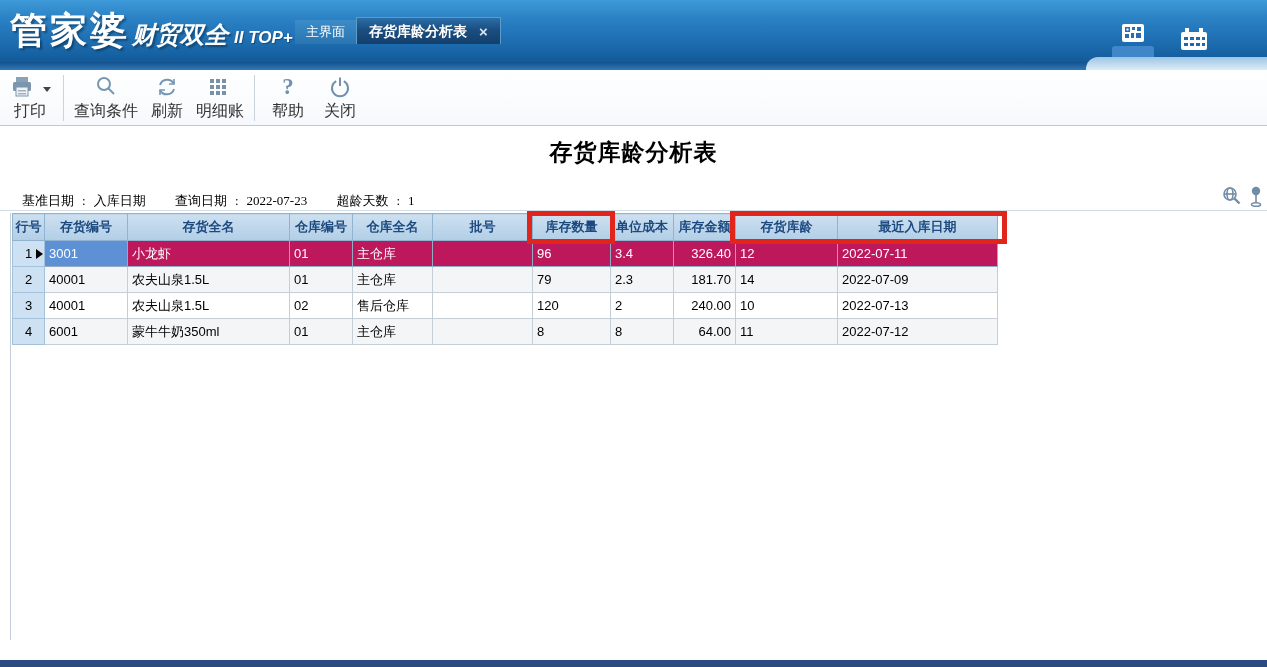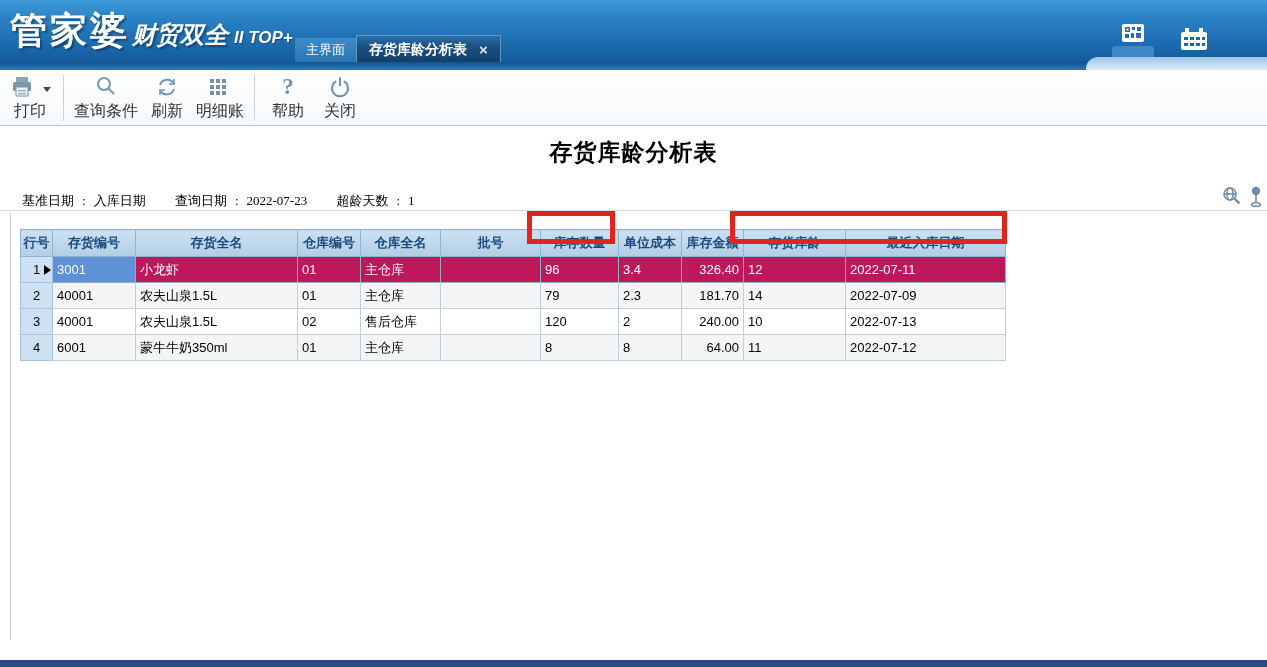--- a/index.html
+++ b/index.html
@@ -16,21 +16,21 @@
   .logo{position:absolute;left:10px;top:6px;color:#fff;display:flex;align-items:baseline;white-space:nowrap;}
   .logo-brand{font-size:37px;font-weight:bold;letter-spacing:3px;text-shadow:2px 2px 2px rgba(0,0,0,.35);}
   .logo-product{font-size:24px;font-weight:bold;font-style:italic;margin-left:2px;text-shadow:2px 2px 2px rgba(0,0,0,.35);}
   .logo-edition{font-size:17px;font-weight:bold;font-style:italic;margin-left:6px;text-shadow:1px 1px 1px rgba(0,0,0,.3);}
 
   .iot-btn{position:absolute;left:1112px;top:24px;width:42px;text-align:center;cursor:pointer;}
   .iot-label{font-size:15px;color:#fff;background:#3f87c9;border-radius:3px;padding:13px 2px;margin-top:-2px;}
   .cal-btn{position:absolute;left:1178px;top:28px;cursor:pointer;}
 
   
-  .tabs{position:absolute;left:295px;bottom:0;display:flex;align-items:flex-end;}
+  .tabs{position:absolute;left:295px;bottom:18px;display:flex;align-items:flex-end;}
   .tab{height:24px;line-height:24px;padding:0 11px;color:#fff;font-size:13px;cursor:pointer;
        background:linear-gradient(180deg,#3b8cc8,#2a75b2);}
   .tab.active{height:26px;background:linear-gradient(180deg,#2a6ea8 0%,#1b4e80 45%,#143f6c 100%);
        border:1px solid #5d9bc8;border-bottom:none;font-weight:bold;font-size:14px;
        display:flex;align-items:center;gap:12px;padding:0 12px;}
   .tab-close{color:#d6e6f4;font-weight:bold;font-size:15px;line-height:1;cursor:pointer;}
 
   
   .toolbar{position:absolute;left:0;top:70px;width:100%;height:56px;box-sizing:border-box;
            background:linear-gradient(180deg,#ffffff,#f6f9fc);border-bottom:1px solid #b9c9d8;
@@ -51,21 +51,21 @@
   .filter-line{position:absolute;top:192px;left:22px;font-size:13px;color:#000;
                font-family:"Liberation Serif",serif;white-space:nowrap;}
   .fgroup{margin-right:26px;margin-top:24px;}
   .fcolon{margin:0 8px;}
   .filter-icons{position:absolute;top:186px;right:4px;display:flex;align-items:center;gap:6px;}
   .filter-icons .fic{cursor:pointer;}
   .rule{position:absolute;top:210px;left:0;width:100%;height:1px;background:#d2dce5;}
 
   
   .grid-left-border{position:absolute;left:10px;top:213px;width:1px;height:427px;background:#c4cfda;}
-  .data-table{position:absolute;left:12px;top:229px;width:985px;border-collapse:collapse;table-layout:fixed;margin-left:8px;}
+  .data-table{position:absolute;left:12px;top:213px;width:985px;border-collapse:collapse;table-layout:fixed;}
   .data-table th{height:26px;background:linear-gradient(180deg,#cde0f0,#b2cee6);
       border:1px solid #8fb3d1;color:#1c4a80;font-weight:bold;font-size:13px;padding:0 2px;
       overflow:hidden;white-space:nowrap;}
   .data-table td{height:25px;border:1px solid #c3ced9;padding:0 4px;color:#000;font-size:13px;
       font-family:Liberation Sans, sans-serif;overflow:hidden;white-space:nowrap;background:#fff;}
   .data-table td.rownum{background:#cde1f3;border-color:#a4c2dc;text-align:center;position:relative;
       font-family:"Liberation Sans",sans-serif;}
   .data-table tbody tr:nth-child(even) td:not(.rownum){background:#f4f5f6;}
   .data-table tr.selected td{background:#be185d;color:#fff;border-color:#93abc4;}
   .data-table tr.selected td.rownum{background:#cde1f3;color:#000;border-color:#a4c2dc;}

